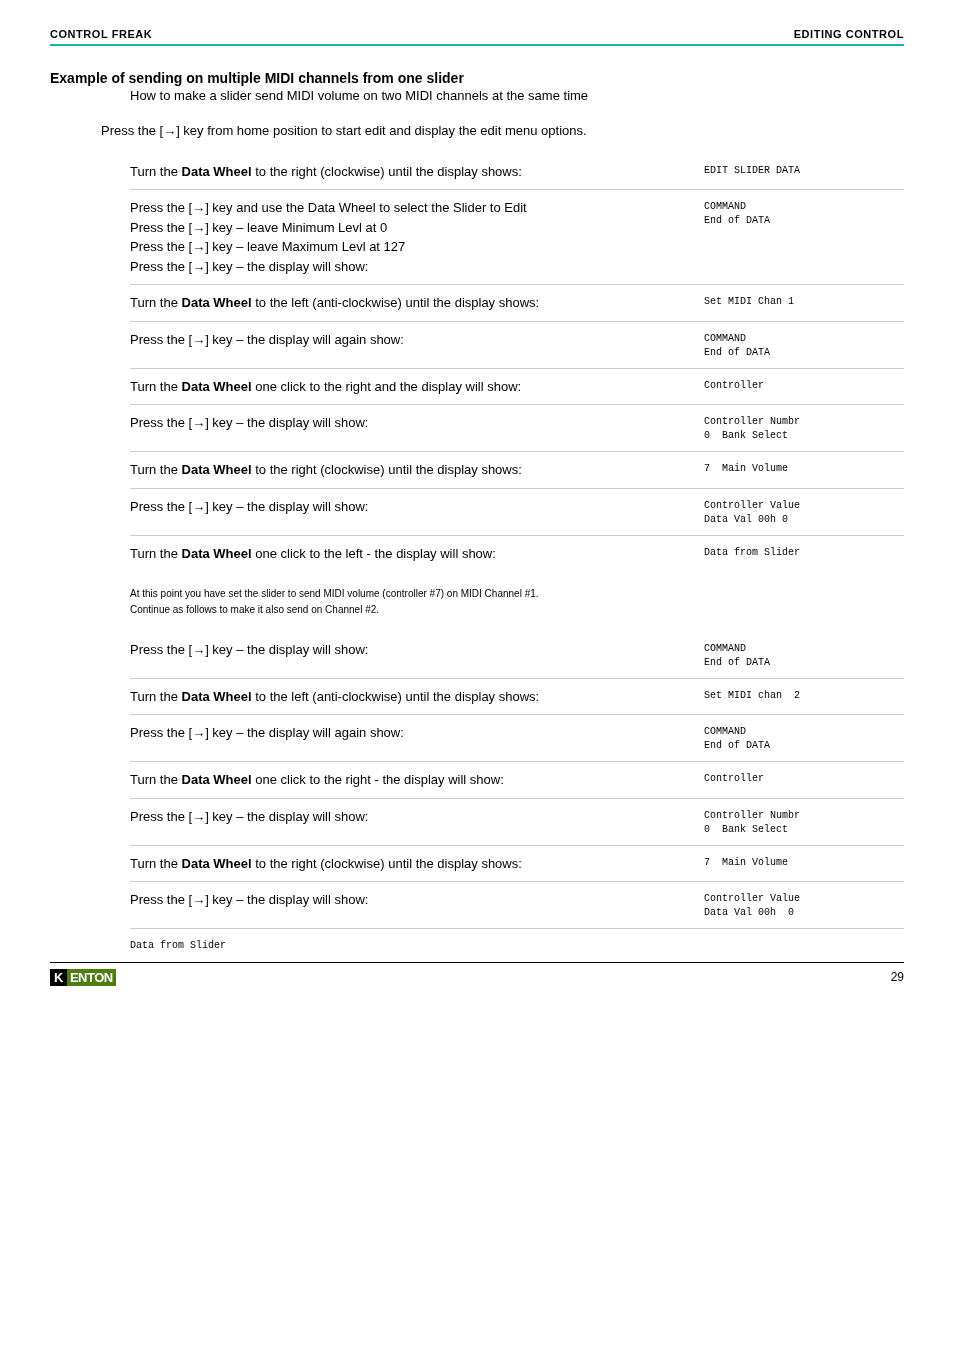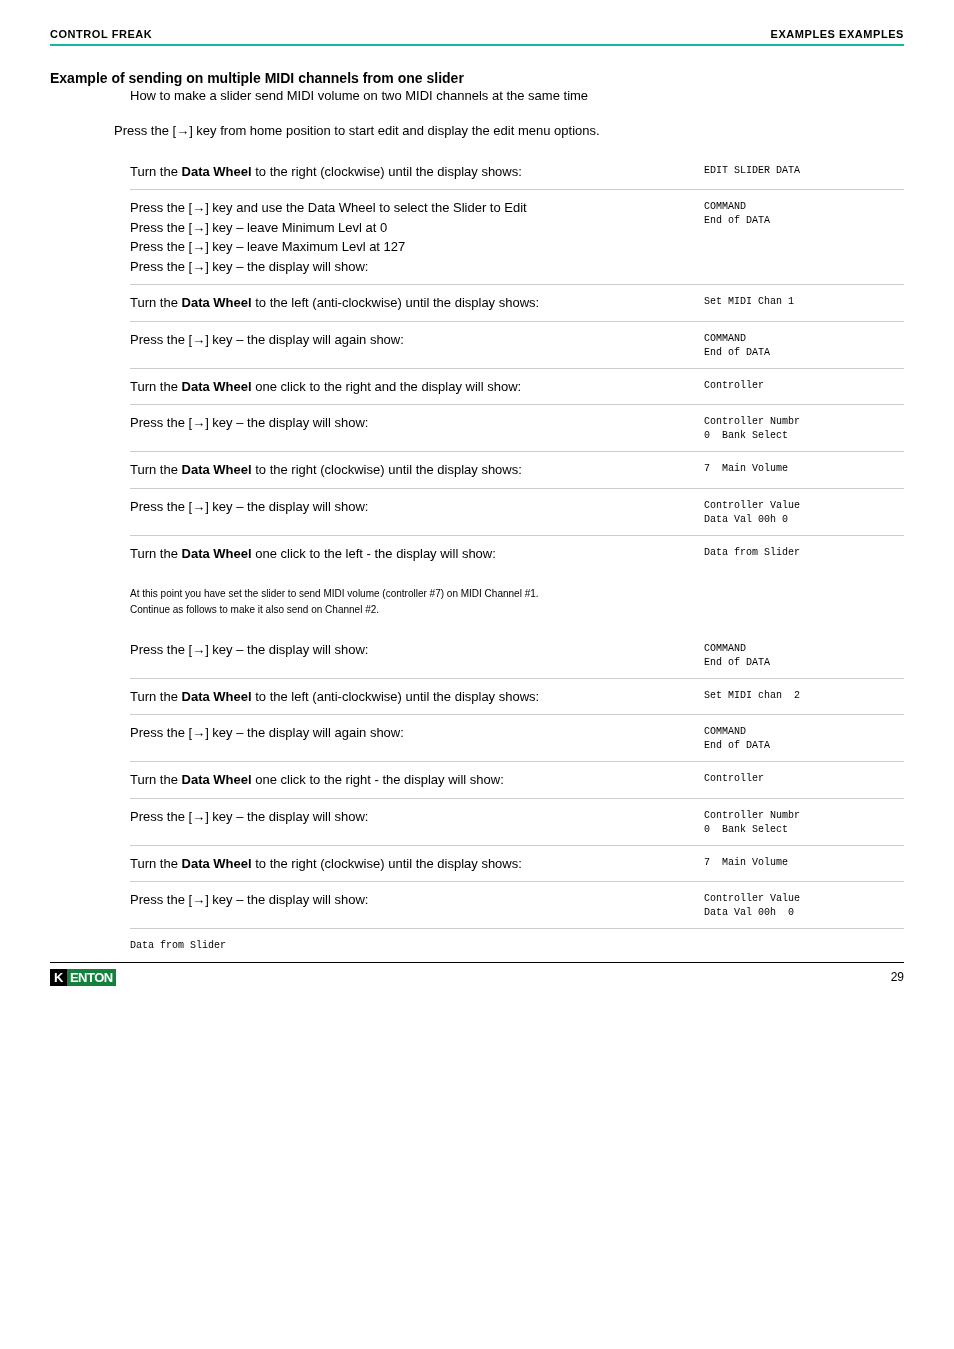--- a/index.html
+++ b/index.html
@@ -105,48 +105,48 @@
       padding-top: 6px;
     }
 
     .footer-logo {
       font-weight: bold;
       font-size: 14px;
       letter-spacing: -0.5px;
     }
 
     .footer-logo span {
-      background: #15803d;
+      background: #4d7c0f;
       color: #fff;
       padding: 1px 3px;
       font-weight: bold;
       font-size: 12px;
     }
 
     .footer-page {
       font-size: 12px;
     }
   </style>
 </head>
 <body>
 
 <div class="page">
 
   <div class="header">
     <span class="header-left">CONTROL FREAK</span>
-    <span class="header-right">EXAMPLES EXAMPLES</span>
+    <span class="header-right">EDITING CONTROL</span>
   </div>
 
   <div class="section-title">Example of sending on multiple MIDI channels from one slider</div>
 
   <div class="intro-text">
     <div>How to make a slider send MIDI volume on two MIDI channels at the same time</div>
   </div>
 
-  <div style="margin-left:64px; margin-bottom:16px; font-size:13px;">
+  <div style="margin-left:51px; margin-bottom:16px; font-size:13px;">
     Press the [<span class="arrow">→</span>] key from home position to start edit and display the edit menu options.
   </div>
 
   <div class="content-area">
 
     <div class="row">
       <div class="row-text">
         Turn the <span class="bold">Data Wheel</span> to the right (clockwise) until the display shows:
       </div>
       <div class="row-display">EDIT SLIDER DATA</div>

